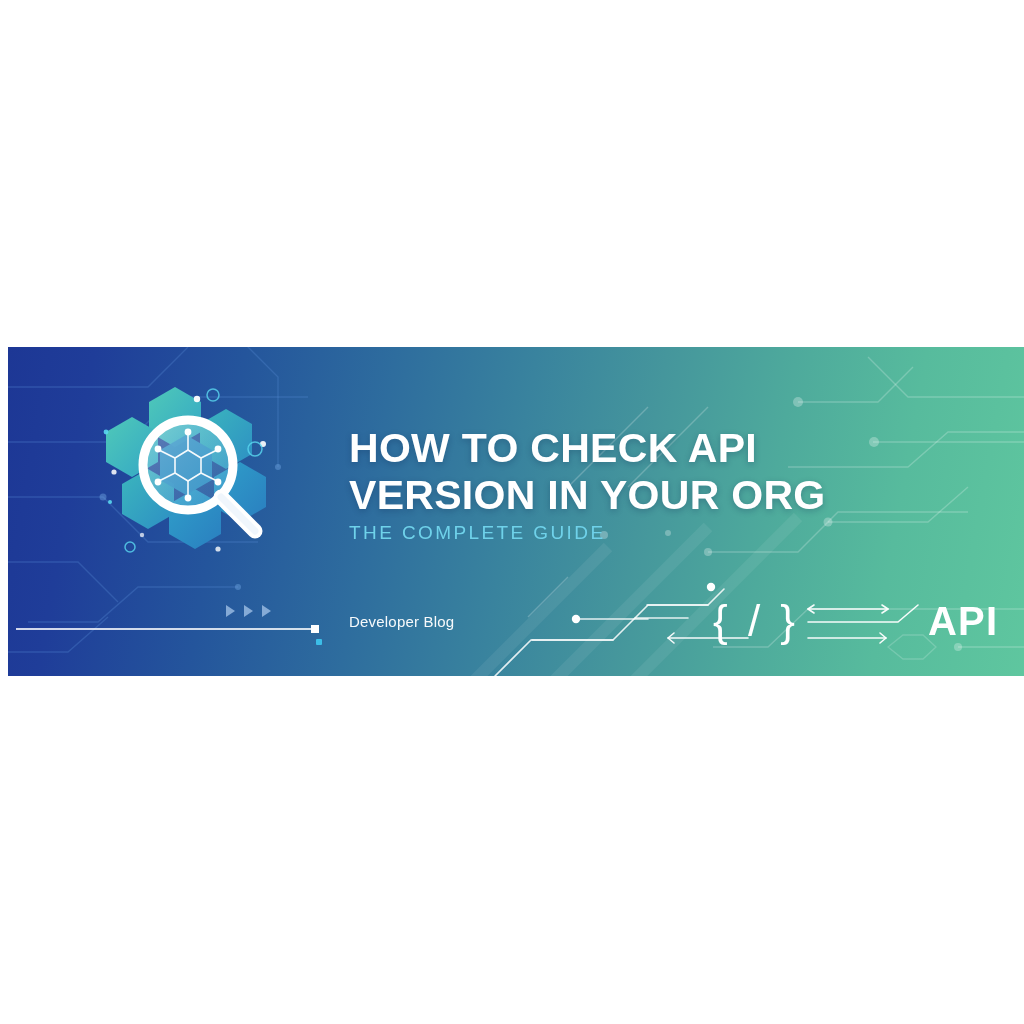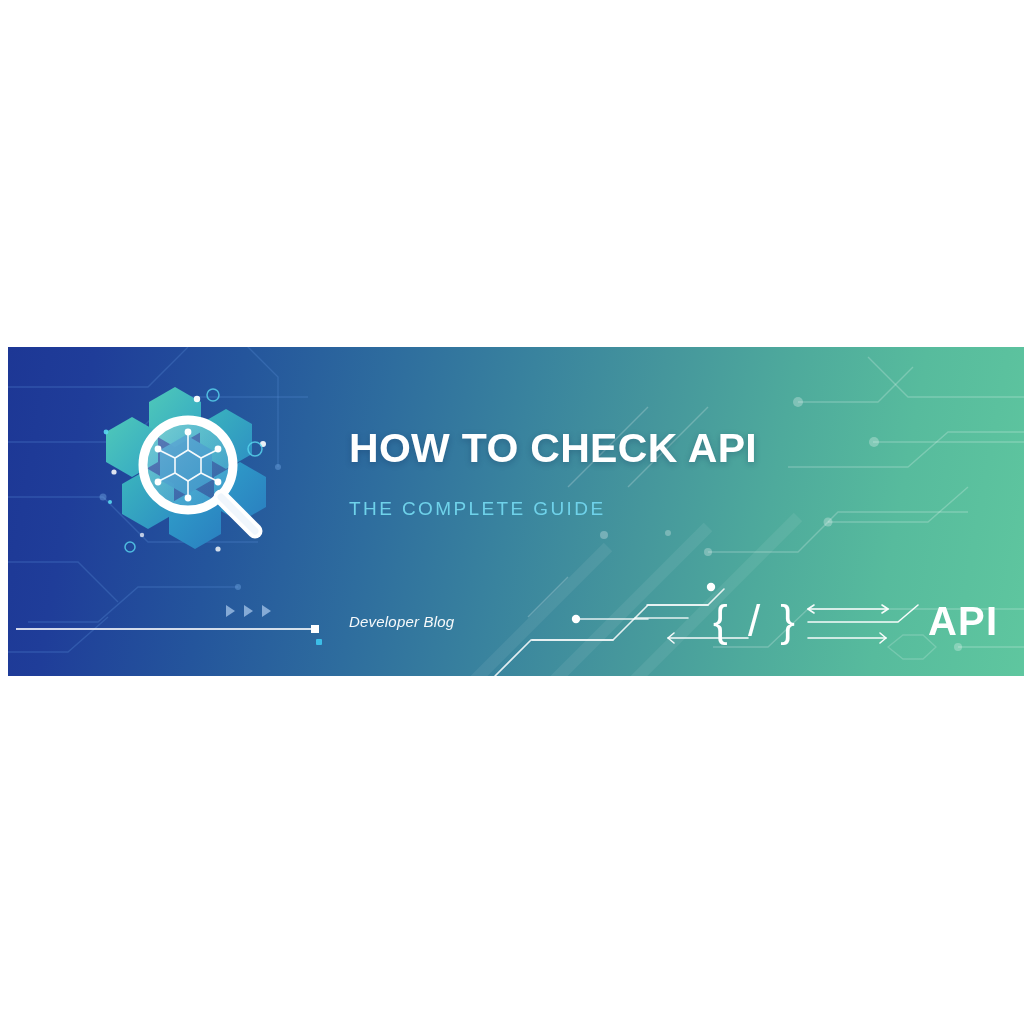--- a/index.html
+++ b/index.html
@@ -68,34 +68,33 @@
     letter-spacing: 0.3px;
     margin: 0;
     text-shadow: 0 2px 6px rgba(10,35,80,0.28);
     white-space: nowrap;
   }
   .subtitle {
     color: #6fd2ea;
     font-size: 19px;
     font-weight: normal;
     letter-spacing: 2.4px;
-    margin: 26px 0 0 0;
+    margin: 3px 0 0 0;
     white-space: nowrap;
   }
 
   
   .footer-label {
     position: absolute;
     left: 341px;
     top: 266px;
     color: #ffffff;
     font-size: 15px;
     letter-spacing: 0.2px;
     opacity: 0.96;
-    font-style: italic;
   }
   .code-brackets {
     position: absolute;
     left: 705px;
     top: 252px;
     color: #ffffff;
     font-size: 44px;
     font-weight: 300;
     letter-spacing: 4px;
     line-height: 44px;
@@ -288,20 +287,21 @@
       </g>
       <g fill="#5ad8f0" opacity="0.9">
         <circle cx="6" cy="55" r="2.4"></circle>
         <circle cx="10" cy="125" r="2"></circle>
       </g>
     </svg>
   </div>
 
   <div class="text-block">
     <div class="headline">HOW TO CHECK API</div>
+    <div class="headline">VERSION IN YOUR ORG</div>
     <div class="subtitle">THE COMPLETE GUIDE</div>
   </div>
 
   <div class="arrow-triangles">
     <span class="tri"></span>
     <span class="tri"></span>
     <span class="tri"></span>
   </div>
 
   <svg class="circuit-layer" viewBox="0 0 1024 329" preserveAspectRatio="none">

